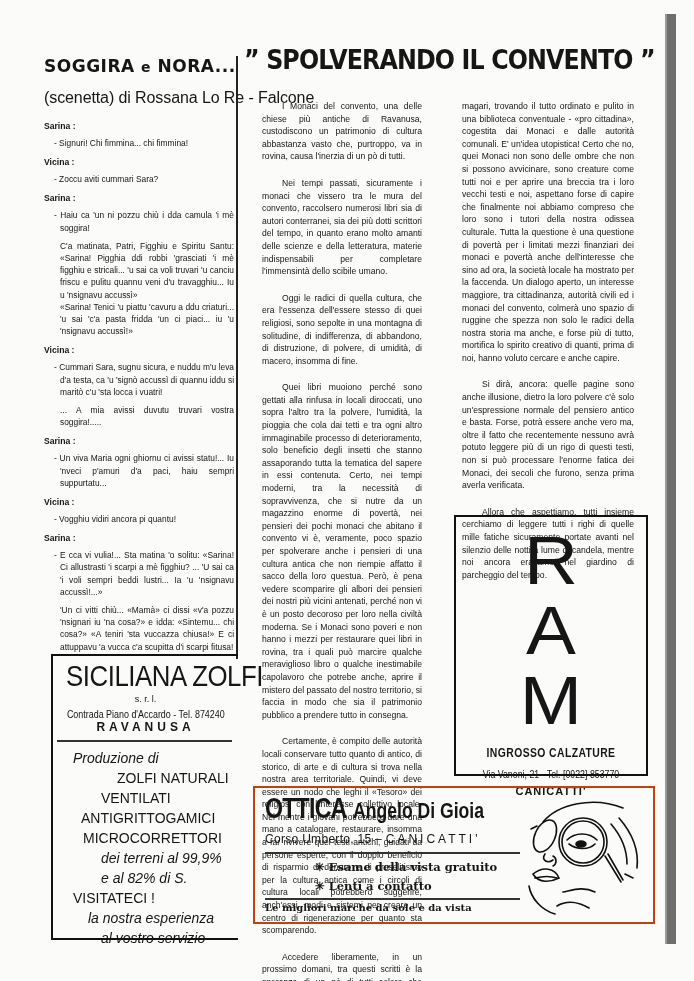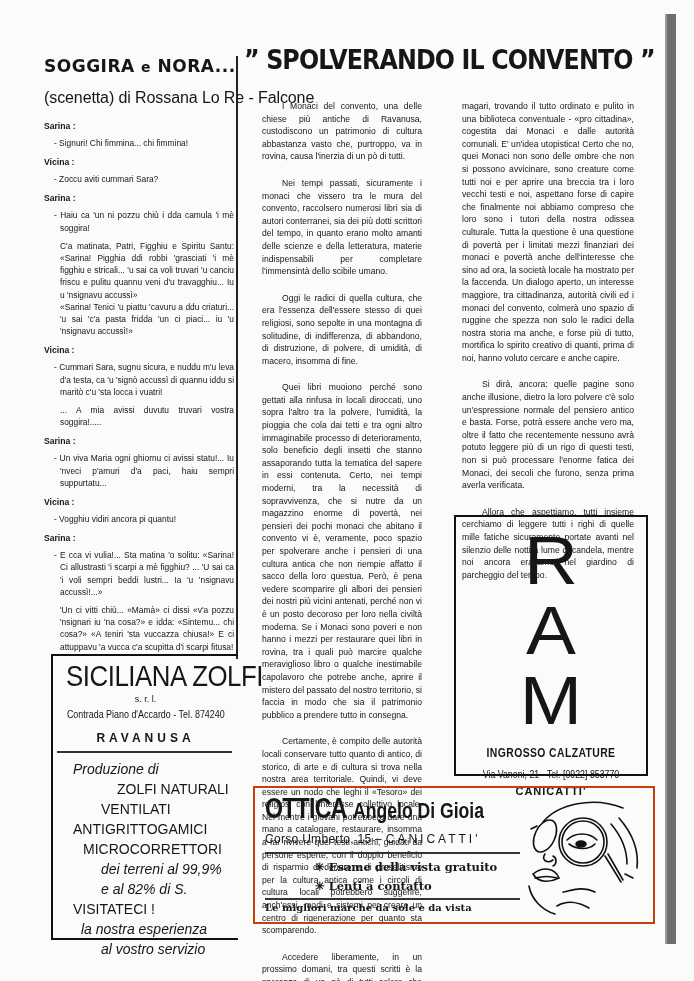--- a/index.html
+++ b/index.html
@@ -21,21 +21,21 @@
   .line.cont { text-indent:0; }
   .para-gap { height:6px; }
 
   .vrule { position:absolute; left:236px; top:56px; width:2px; height:603px; background:#222; }
 
   
   .ad-zolfi { position:absolute; left:51px; top:654px; width:185px; height:282px; border:2px solid #111; border-right:none; border-bottom:2px solid #111; }
   .ad-zolfi .z-title { font-family:"Liberation Sans", sans-serif; font-size:30px; text-align:center; margin-top:3px; letter-spacing:-0.5px; transform:scaleX(0.86); white-space:nowrap; }
   .ad-zolfi .z-srl { text-align:center; font-size:9px; margin-top:1px; }
   .ad-zolfi .z-addr { text-align:center; font-size:10.5px; margin-top:4px; white-space:nowrap; transform:scaleX(0.85); }
-  .ad-zolfi .z-city { text-align:center; font-size:12px; font-weight:bold; letter-spacing:4px; margin-top:11px; }
+  .ad-zolfi .z-city { text-align:center; font-size:12px; font-weight:bold; letter-spacing:4px; margin-top:0; }
   .ad-zolfi .z-rule { height:2px; background:#333; margin:6px 6px 6px 4px; }
   .ad-zolfi .z-l { font-size:14px; line-height:20px; white-space:nowrap; }
   .ad-zolfi .z-l.i { font-style:italic; }
 
   
   .main-title { position:absolute; left:244px; top:44px; width:420px; font-family:"DejaVu Sans", sans-serif; font-weight:bold; font-size:27px; letter-spacing:-1px; white-space:nowrap; transform:scaleX(0.88); transform-origin:left; }
   .col { position:absolute; font-size:8.6px; line-height:12.6px; text-align:justify; }
   .col p { margin:14px; text-indent:20px; }
   .col p.noind { text-indent:0; }
   .c1 { left:248px; top:86px; width:188px; }
@@ -107,26 +107,26 @@
 
 <div class="ad-zolfi">
   <div class="z-title">SICILIANA  ZOLFI</div>
   <div class="z-srl">s. r. l.</div>
   <div class="z-addr">Contrada Piano d'Accardo - Tel. 874240</div>
   <div class="z-city">RAVANUSA</div>
   <div class="z-rule"></div>
   <div class="z-l i" style="padding-left:20px">Produzione di</div>
   <div class="z-l" style="padding-left:64px">ZOLFI NATURALI</div>
   <div class="z-l" style="padding-left:48px">VENTILATI</div>
-  <div class="z-l" style="padding-left:20px">ANTIGRITTOGAMICI</div>
+  <div class="z-l" style="padding-left:28px">ANTIGRITTOGAMICI</div>
   <div class="z-l" style="padding-left:30px">MICROCORRETTORI</div>
   <div class="z-l i" style="padding-left:48px">dei terreni al 99,9%</div>
   <div class="z-l i" style="padding-left:48px">e al 82% di S.</div>
   <div class="z-l" style="padding-left:20px">VISITATECI !</div>
-  <div class="z-l i" style="padding-left:28px">la nostra esperienza</div>
+  <div class="z-l i" style="padding-left:35px">la nostra esperienza</div>
   <div class="z-l i" style="padding-left:48px">al vostro servizio</div>
 </div>
 
 <div class="main-title">” SPOLVERANDO  IL  CONVENTO ”</div>
 
 <div class="col c1">
   <p>I Monaci del convento, una delle chiese più antiche di Ravanusa, custodiscono un patrimonio di cultura abbastanza vasto che, purtroppo, va in rovina, causa l'inerzia di un pò di tutti.</p>
   <p>Nei tempi passati, sicuramente i monaci che vissero tra le mura del convento, raccolsero numerosi libri sia di autori conterranei, sia dei più dotti scrittori del tempo, in quanto erano molto amanti delle scienze e della letteratura, materie indispensabili per completare l'immensintà dello scibile umano.</p>
   <p>Oggi le radici di quella cultura, che era l'essenza dell'essere stesso di quei religiosi, sono sepolte in una montagna di solitudine, di indifferenza, di abbandono, di distruzione, di polvere, di umidità, di macero, insomma di fine.</p>
   <p>Quei libri muoiono perché sono gettati alla rinfusa in locali diroccati, uno sopra l'altro tra la polvere, l'umidità, la pioggia che cola dai tetti e tra ogni altro immaginabile processo di deterioramento, solo beneficio degli insetti che stanno assaporando tutta la tematica del sapere in essi contenuta. Certo, nei tempi moderni, tra la necessità di sopravvivenza, che si nutre da un magazzino enorme di povertà, nei pensieri dei pochi monaci che abitano il convento vi è, veramente, poco spazio per spolverare anche i pensieri di una cultura antica che non riempie affatto il sacco della loro questua. Però, è pena vedere scomparire gli albori dei pensieri dei nostri più vicini antenati, perché non vi è un posto decoroso per loro nella civiltà moderna. Se i Monaci sono poveri e non hanno i mezzi per restaurare quei libri in rovina, tra i quali può marcire qualche meraviglioso libro o qualche inestimabile capolavoro che potrebe anche, aprire il mistero del passato del nostro territorio, si faccia in modo che sia il patrimonio pubblico a prendere tutto in consegna.</p>

